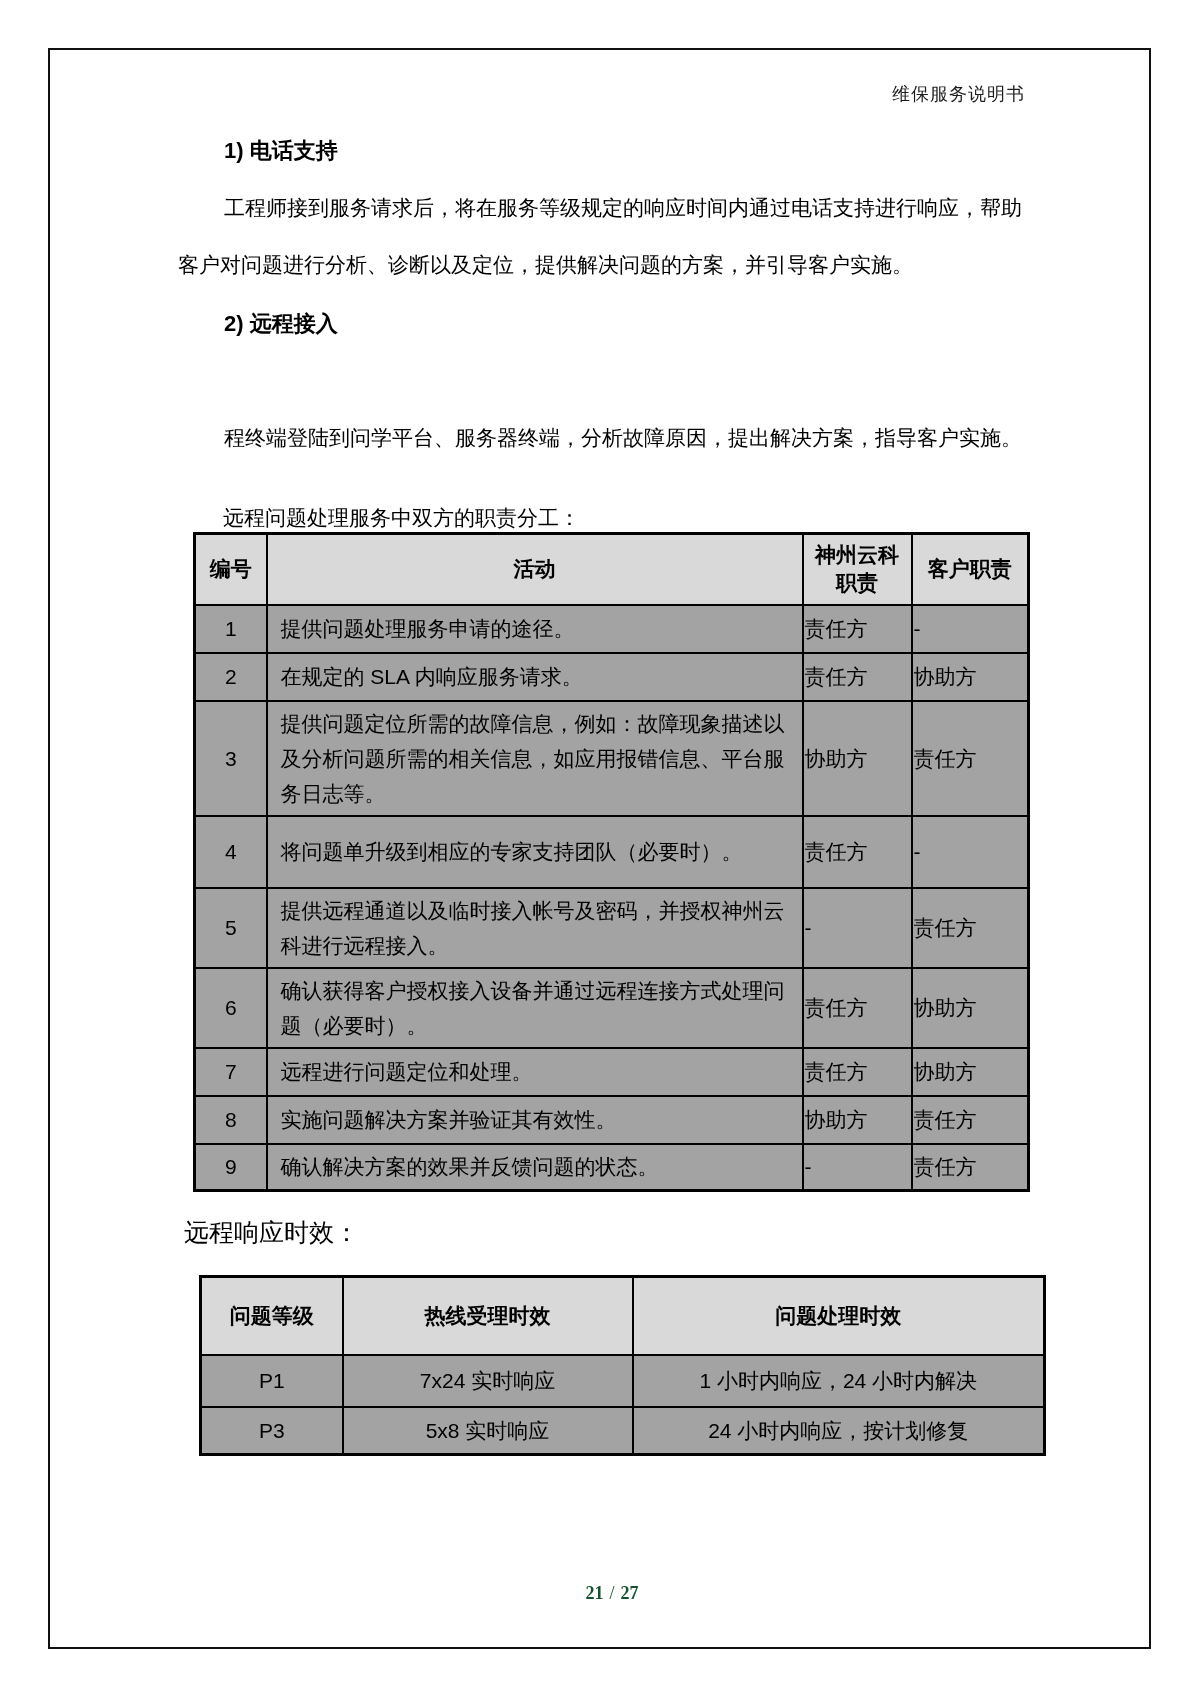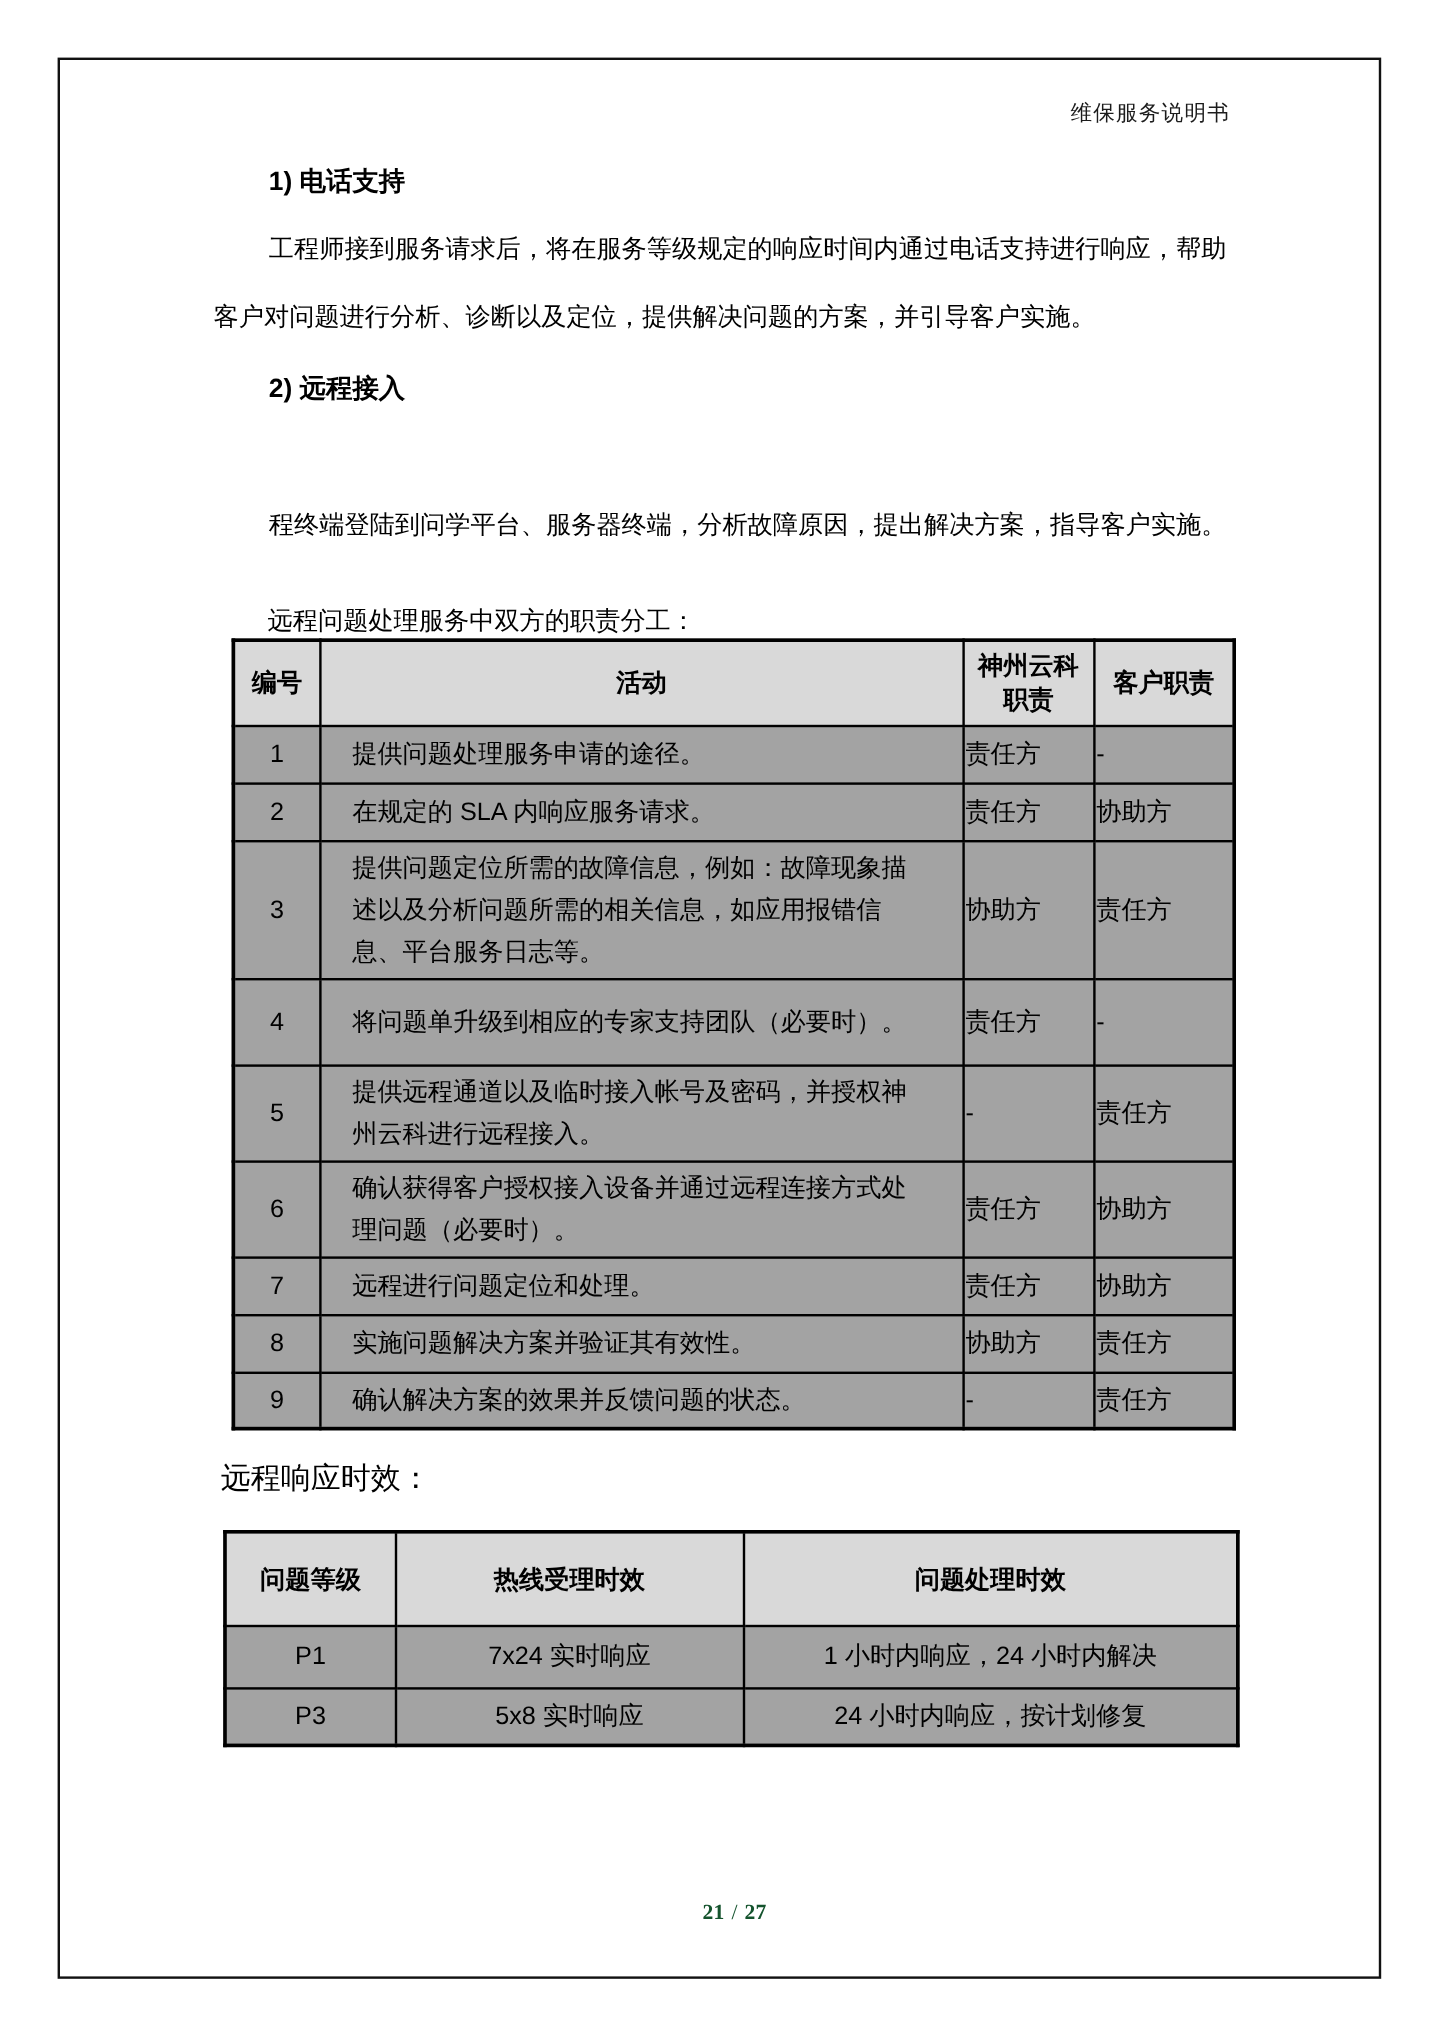--- a/index.html
+++ b/index.html
@@ -21,34 +21,34 @@
   .intro2{left:184px;top:1216px;font-size:25px;}
 
   table{border-collapse:collapse;table-layout:fixed;background:#a3a3a3;}
   table,td,th{border:2px solid #000;}
   table{border-width:3px;}
   th{background:#d9d9d9;font-weight:bold;font-size:21px;padding:0 6px;}
   td{font-size:21px;line-height:35px;overflow:hidden;}
 
   .t1{position:absolute;left:193px;top:532px;width:834px;}
   .t1 td:nth-child(1){text-align:center;}
-  .t1 td:nth-child(2){text-align:left;padding:4px 26px;word-break:break-all;}
+  .t1 td:nth-child(2){text-align:left;padding:4px 13px;word-break:break-all;}
   .t1 td:nth-child(3),.t1 td:nth-child(4){text-align:left;}
   .t1 thead tr{height:71px;}
   .t1 tbody tr:nth-child(1){height:48px;}
   .t1 tbody tr:nth-child(2){height:48px;}
   .t1 tbody tr:nth-child(3){height:105px;}
   .t1 tbody tr:nth-child(4){height:72px;}
   .t1 tbody tr:nth-child(5){height:72px;}
   .t1 tbody tr:nth-child(6){height:71px;}
   .t1 tbody tr:nth-child(7){height:48px;}
   .t1 tbody tr:nth-child(8){height:48px;}
   .t1 tbody tr:nth-child(9){height:47px;}
 
-  .t2{position:absolute;left:186px;top:1275px;width:844px;padding-left:24px;}
+  .t2{position:absolute;left:199px;top:1275px;width:844px;padding-left:24px;}
   .t2 td{text-align:center;}
   .t2 thead tr{height:78px;}
   .t2 tbody tr:nth-child(1){height:52px;}
   .t2 tbody tr:nth-child(2){height:48px;}
   .t2 tbody tr:nth-child(3){height:47px;}
 
   .doc-footer{position:absolute;left:12px;top:1583px;width:1200px;text-align:center;
         font-family:"Liberation Serif","DejaVu Serif",serif;font-size:18px;color:#14532d;}
   .doc-footer .num{font-weight:bold;}
   .doc-footer .sep{font-weight:normal;padding:0 6px;}

